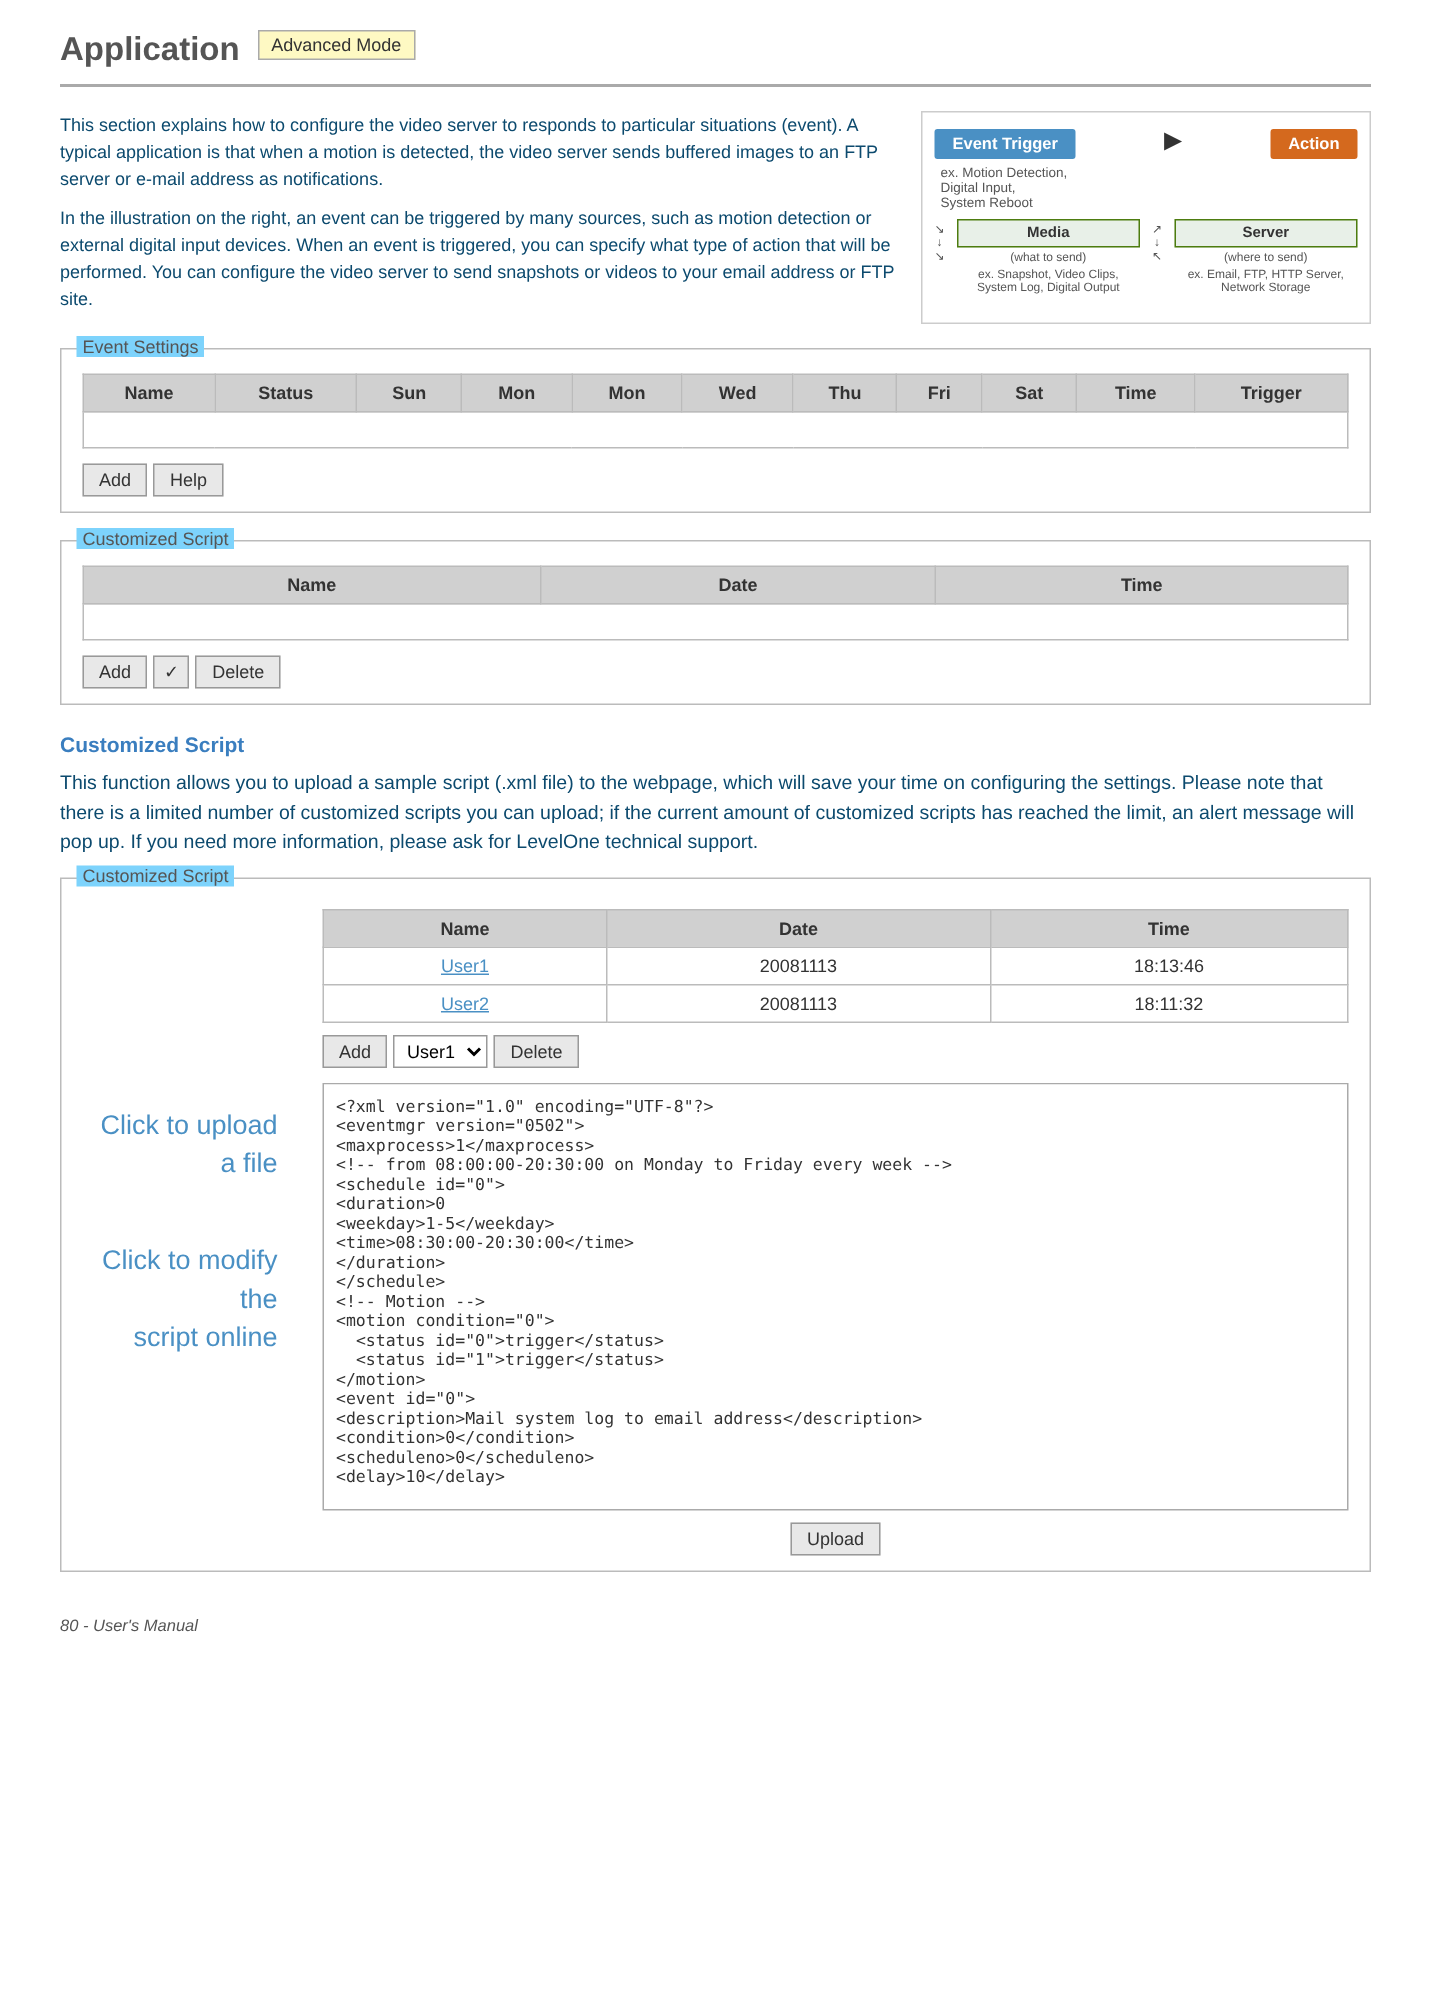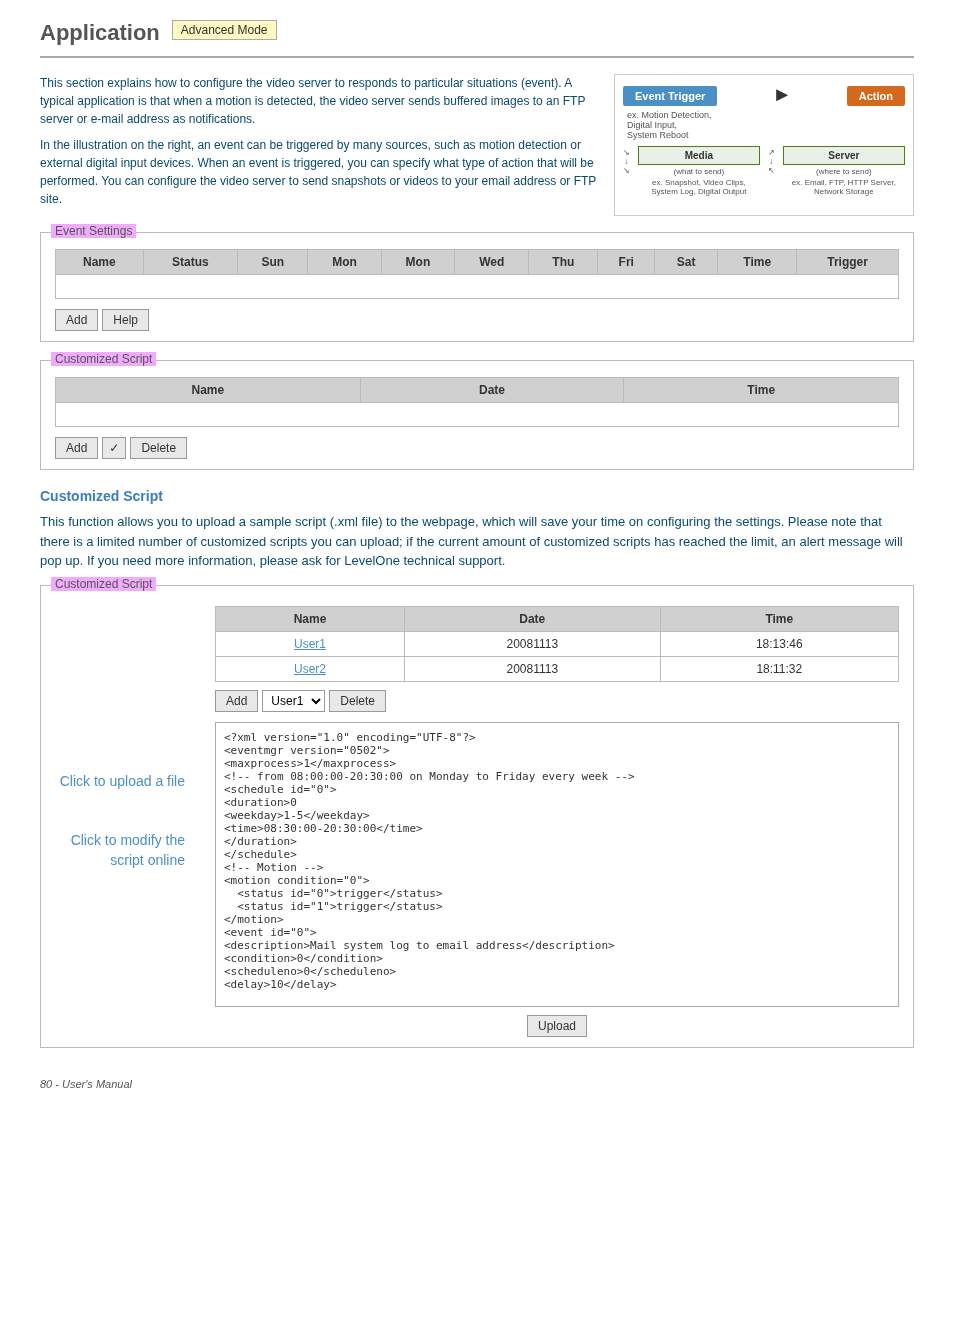--- a/index.html
+++ b/index.html
@@ -59,21 +59,21 @@
     .settings-panel {
       border: 1px solid #bbb;
       padding: 10px 14px;
       margin-bottom: 18px;
       position: relative;
     }
     .panel-title {
       position: absolute;
       top: -9px;
       left: 10px;
-      background: #f0abfc;
+      background: #7dd3fc;
       padding: 0 4px;
       font-size: 12px;
       color: #555;
     }
 
     .settings-table {
       width: 100%;
       border-collapse: collapse;
       margin-bottom: 10px;
       margin-top: 6px;
@@ -128,21 +128,21 @@
     .script-area {
       display: flex;
       gap: 20px;
       margin-top: 10px;
     }
     .script-labels {
       display: flex;
       flex-direction: column;
       justify-content: center;
       gap: 40px;
-      font-size: 14px;
+      font-size: 18px;
       color: #4a90c4;
       width: 140px;
       align-items: flex-end;
       padding-right: 10px;
     }
     .script-labels .label-item {
       text-align: right;
       line-height: 1.4;
     }
 

